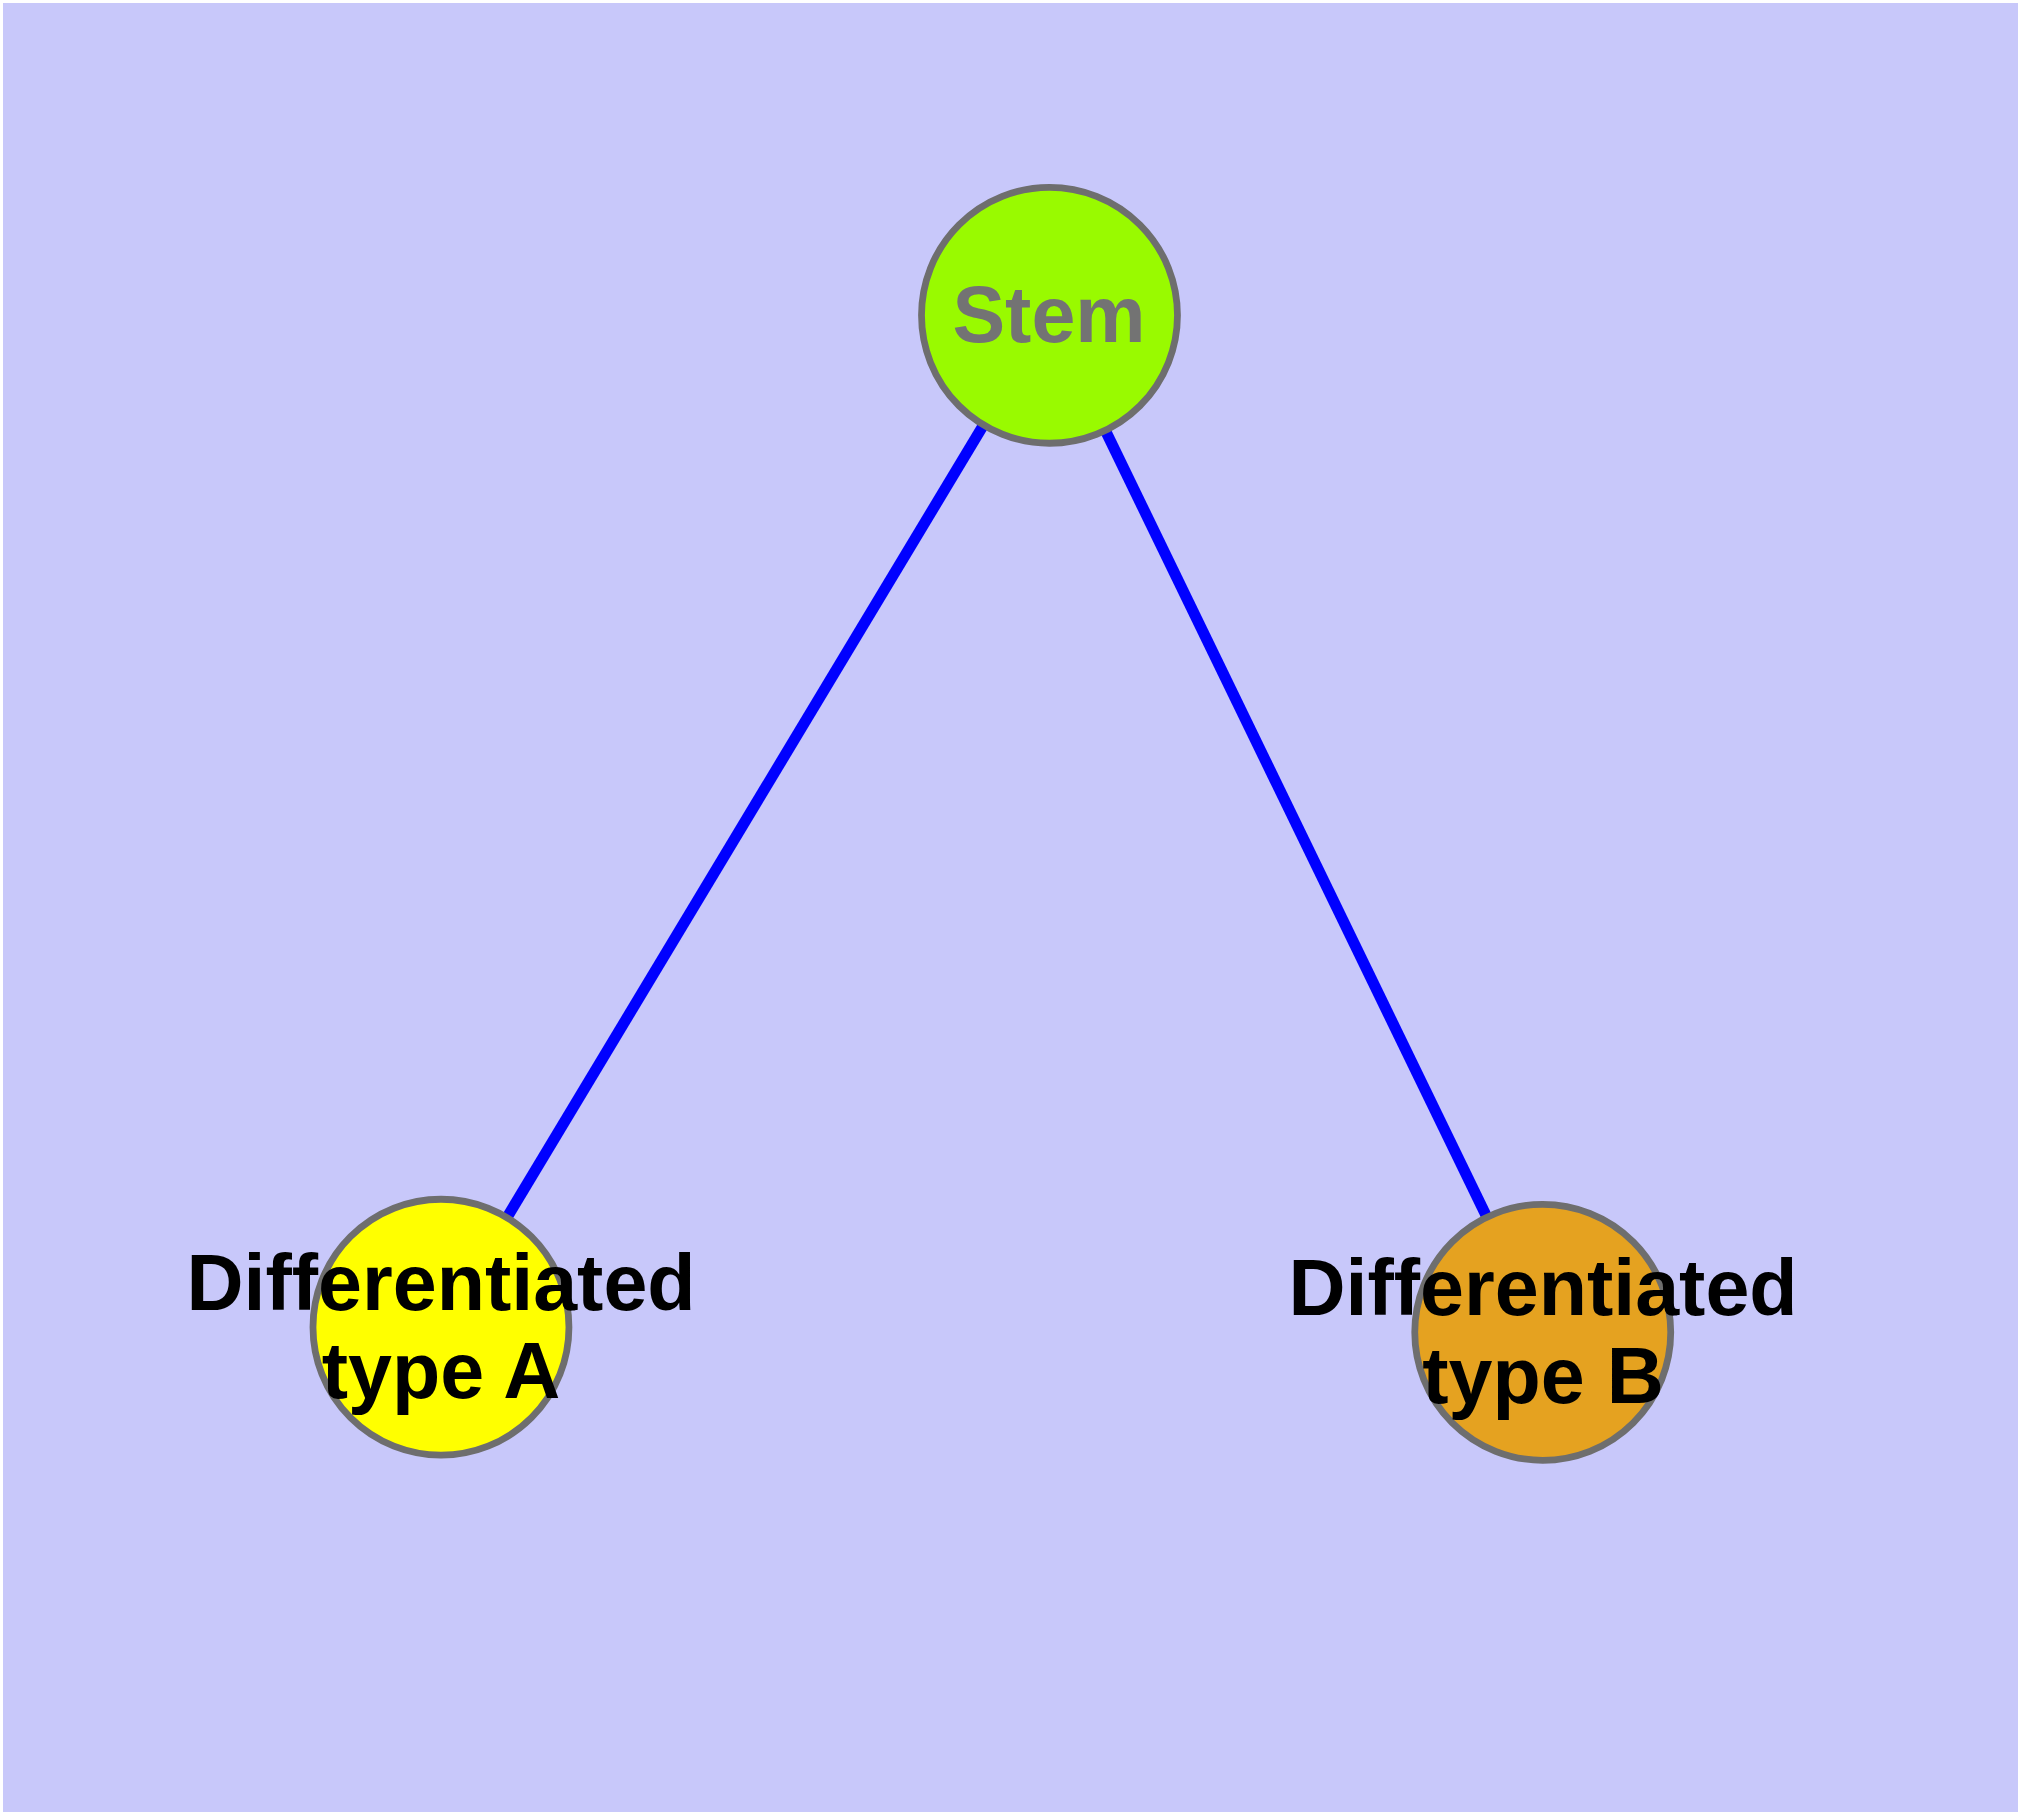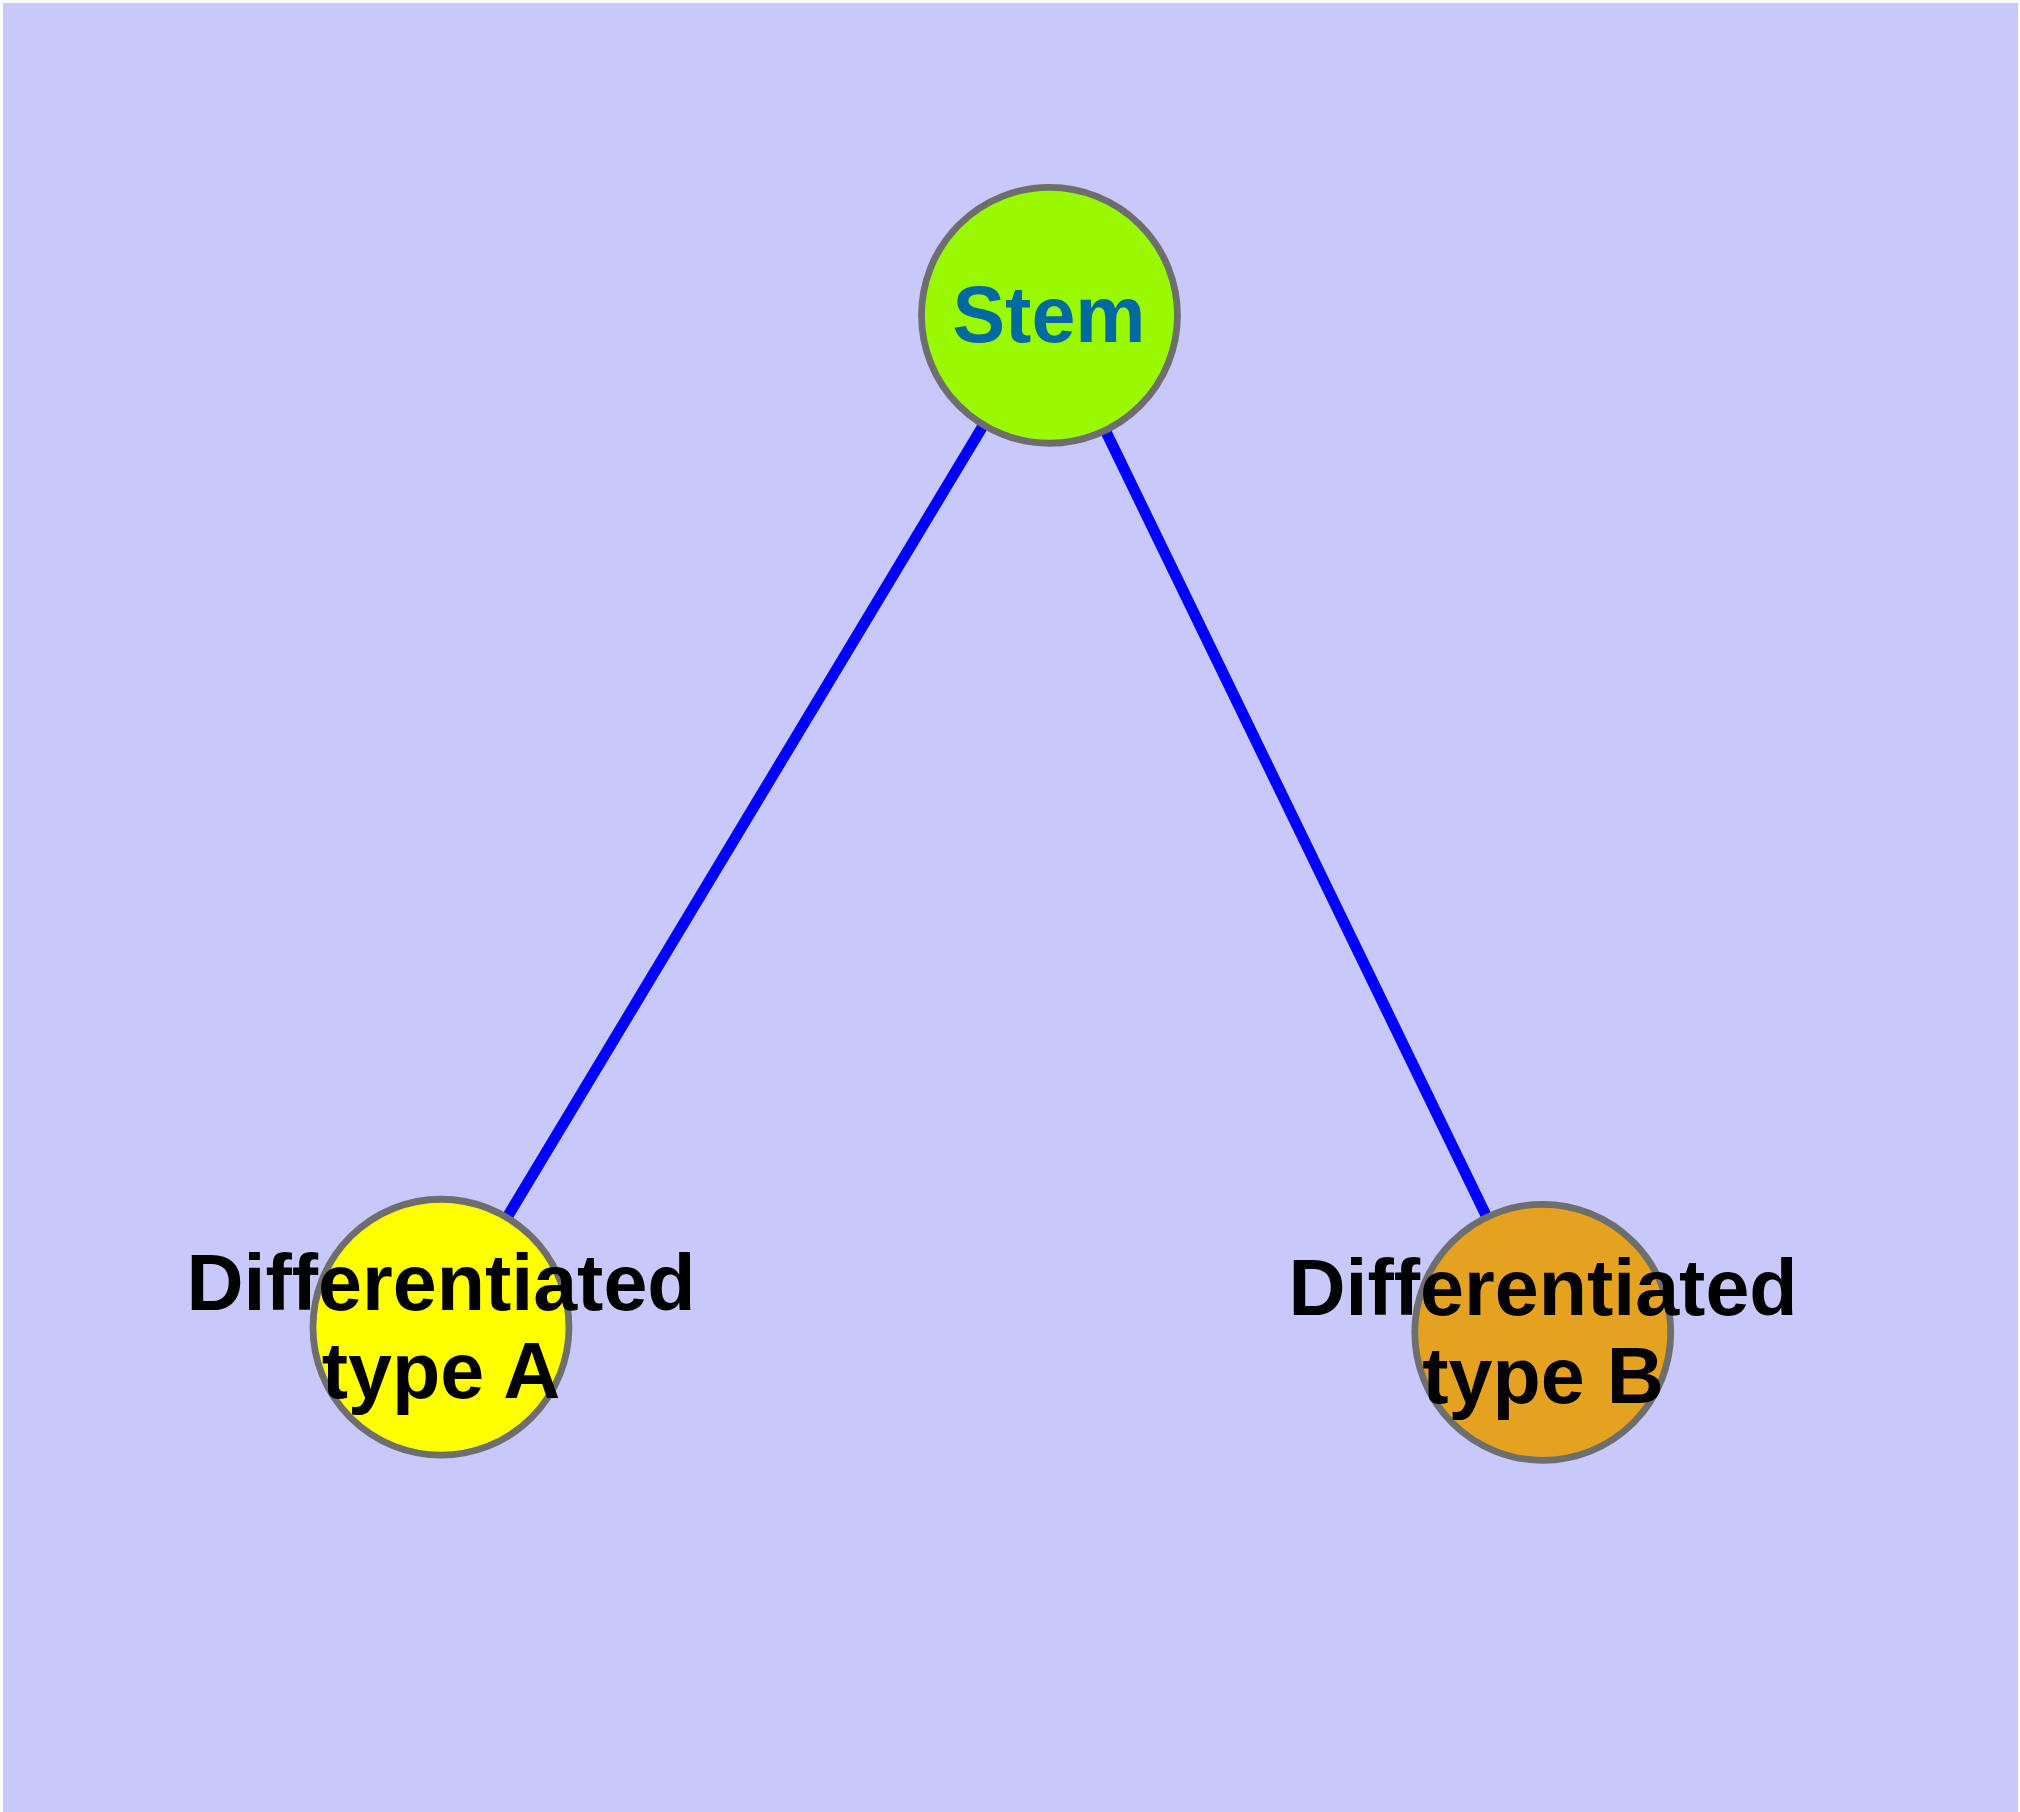--- a/index.html
+++ b/index.html
@@ -48,20 +48,20 @@
 <div class="page">
   <div class="canvas" style="background: rgb(200, 200, 250);"></div>
   <svg class="graph-svg" viewBox="0 0 2384 2138" xmlns="http://www.w3.org/2000/svg">
       <line x1="1238" y1="372" x2="520" y2="1566" stroke="#0000FF" stroke-width="13"></line>
       <line x1="1238" y1="372" x2="1820" y2="1572" stroke="#0000FF" stroke-width="13"></line>
       <circle cx="1238" cy="372" r="151" fill="#99FA00" stroke="#6E6E6E" stroke-width="8"></circle>
       <circle cx="520" cy="1566" r="151" fill="#FFFF00" stroke="#6E6E6E" stroke-width="8"></circle>
       <circle cx="1820" cy="1572" r="151" fill="#E5A220" stroke="#6E6E6E" stroke-width="8"></circle>
     </svg>
   <div id="labels-layer">
-      <div class="node-label" style="left: 1049px; top: 315px; color: #0369a1;">Stem</div>
+      <div class="node-label" style="left: 1049px; top: 315px; color: #737373;">Stem</div>
       <div class="node-label" style="left: 441px; top: 1327px; color: rgb(0, 0, 0);">Differentiated
 type A</div>
       <div class="node-label" style="left: 1543px; top: 1332px; color: rgb(0, 0, 0);">Differentiated
 type B</div>
     </div>
 </div>
 
 
 </body></html>

